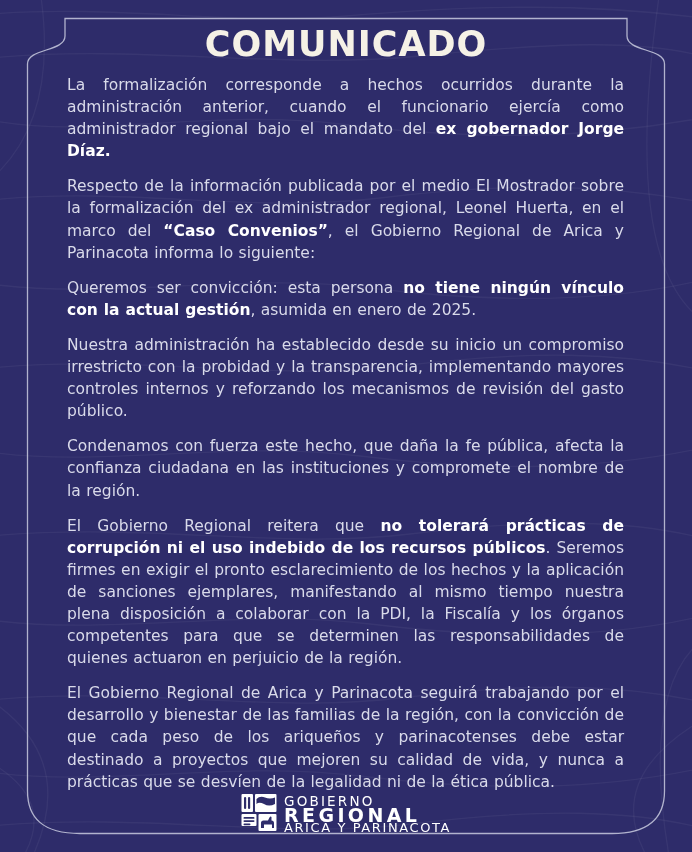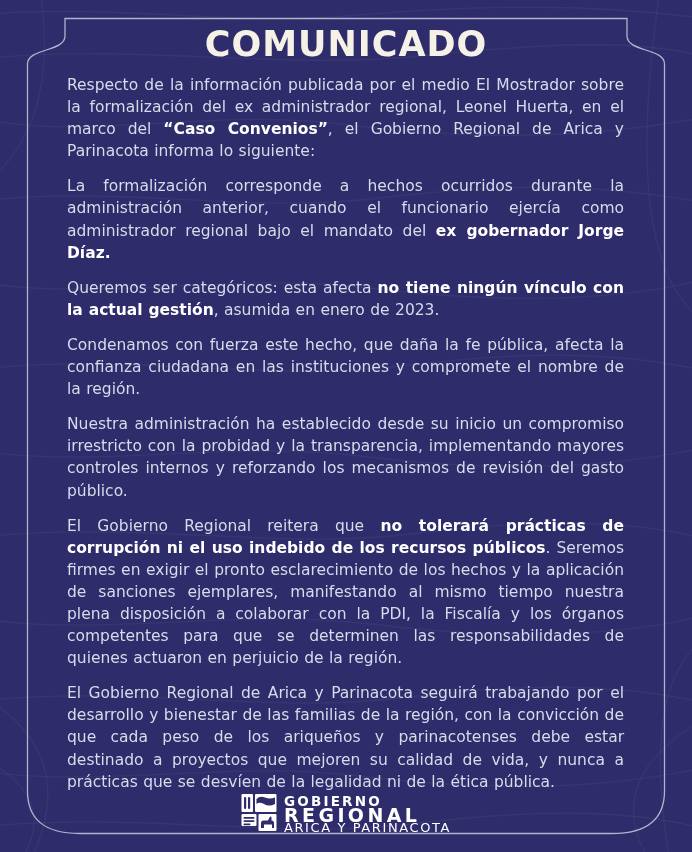--- a/index.html
+++ b/index.html
@@ -40,21 +40,21 @@
   .body-text p span.b{
     font-weight:bold;
     color:var(--bold-text);
   }
   .footer-logo{
     position:absolute;top:794px;left:50%;transform:translateX(-50%);
     display:flex;align-items:center;gap:7px;
   }
   .logo-text{display:flex;flex-direction:column;justify-content:center;}
   .logo-l1{
-    font-size:13.5px;font-weight:bold;letter-spacing:2.2px;
+    font-size:13.5px;font-weight:normal;letter-spacing:2.2px;
     color:var(--logo-white);line-height:14px;
   }
   .logo-l2{
     font-size:19px;font-weight:bold;letter-spacing:3.4px;
     color:var(--logo-white);line-height:14px;
   }
   .logo-l3{
     font-size:13px;letter-spacing:1.6px;
     color:var(--logo-white);line-height:9px;margin-top:1px;
   }
@@ -87,25 +87,25 @@
     </g>
   </svg>
 
   <svg class="frame" width="692" height="852" viewBox="0 0 692 852" xmlns="http://www.w3.org/2000/svg">
     <path d="M 65,18.5 H 627 V 36 C 627,52 664.5,48 664.5,64 V 791 C 664.5,818 649,833.5 612,833.5 H 80 C 43,833.5 27.5,818 27.5,791 V 64 C 27.5,48 65,52 65,36 Z" fill="none" stroke="var(--frame)" stroke-opacity="0.85" stroke-width="1.3"></path>
   </svg>
 
   <h1 class="title">COMUNICADO</h1>
 
   <div class="body-text" id="paragraphs">
+      <p><span>La formalización corresponde a hechos ocurridos durante la administración anterior, cuando el funcionario ejercía como administrador regional bajo el mandato del </span><span class="b">ex gobernador Jorge Díaz.</span></p>
       <p><span>Respecto de la información publicada por el medio El Mostrador sobre la formalización del ex administrador regional, Leonel Huerta, en el marco del </span><span class="b">“Caso Convenios”</span><span>, el Gobierno Regional de Arica y Parinacota informa lo siguiente:</span></p>
-      <p><span>La formalización corresponde a hechos ocurridos durante la administración anterior, cuando el funcionario ejercía como administrador regional bajo el mandato del </span><span class="b">ex gobernador Jorge Díaz.</span></p>
-      <p><span>Queremos ser categóricos: esta afecta </span><span class="b">no tiene ningún vínculo con la actual gestión</span><span>, asumida en enero de 2023.</span></p>
+      <p><span>Queremos ser convicción: esta persona </span><span class="b">no tiene ningún vínculo con la actual gestión</span><span>, asumida en enero de 2025.</span></p>
+      <p><span>Nuestra administración ha establecido desde su inicio un compromiso irrestricto con la probidad y la transparencia, implementando mayores controles internos y reforzando los mecanismos de revisión del gasto público.</span></p>
       <p><span>Condenamos con fuerza este hecho, que daña la fe pública, afecta la confianza ciudadana en las instituciones y compromete el nombre de la región.</span></p>
-      <p><span>Nuestra administración ha establecido desde su inicio un compromiso irrestricto con la probidad y la transparencia, implementando mayores controles internos y reforzando los mecanismos de revisión del gasto público.</span></p>
       <p><span>El Gobierno Regional reitera que </span><span class="b">no tolerará prácticas de corrupción ni el uso indebido de los recursos públicos</span><span>. Seremos firmes en exigir el pronto esclarecimiento de los hechos y la aplicación de sanciones ejemplares, manifestando al mismo tiempo nuestra plena disposición a colaborar con la PDI, la Fiscalía y los órganos competentes para que se determinen las responsabilidades de quienes actuaron en perjuicio de la región.</span></p>
       <p><span>El Gobierno Regional de Arica y Parinacota seguirá trabajando por el desarrollo y bienestar de las familias de la región, con la convicción de que cada peso de los ariqueños y parinacotenses debe estar destinado a proyectos que mejoren su calidad de vida, y nunca a prácticas que se desvíen de la legalidad ni de la ética pública.</span></p>
     </div>
 
   <div class="footer-logo">
     <svg width="36" height="38" viewBox="0 0 36 38" xmlns="http://www.w3.org/2000/svg">
       <g fill="var(--logo-white)">
         <rect x="0.5" y="0" width="11.5" height="18" rx="1"></rect>
         <rect x="14" y="0" width="21.5" height="18" rx="1"></rect>
         <rect x="0.5" y="20" width="15" height="12" rx="1"></rect>

